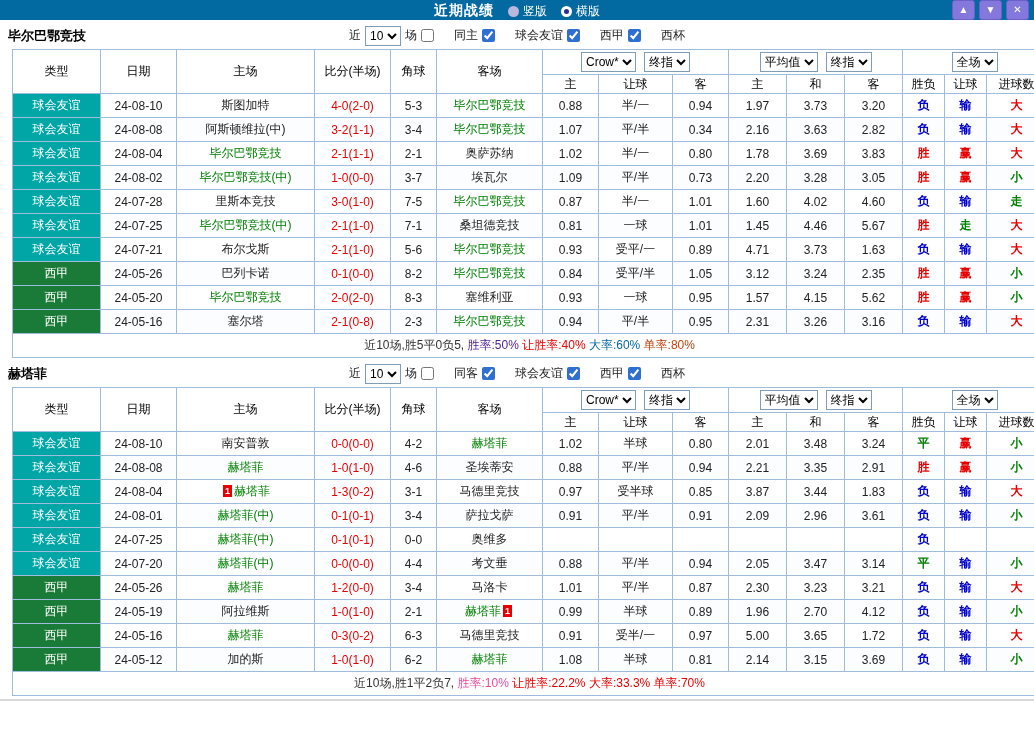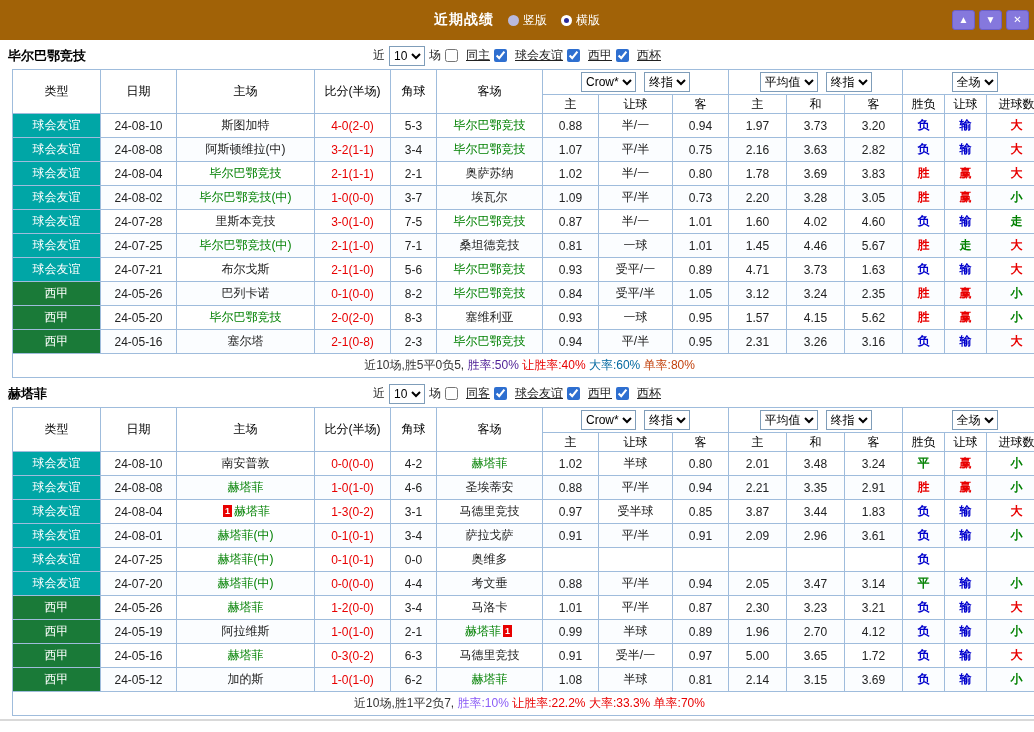--- a/index.html
+++ b/index.html
@@ -6,25 +6,25 @@
   body {
     margin: 0;
     width: 1034px;
     background: #fff;
     color: #222;
     font-family: "Liberation Sans", "DejaVu Sans", sans-serif;
     font-size: 12px;
   }
   
   .topbar {
-    height: 40px;
-    background: #a16207;
+    height: 20px;
+    background: #0369a1;
     color: #fff;
     display: flex;
-    align-items: center;
+    align-items: flex-end;
     position: relative;
   }
   .topbar-center {
     flex: 1;
     display: flex;
     justify-content: center;
     align-items: center;
     gap: 14px;
   }
   .page-title { font-weight: bold; font-size: 14px; letter-spacing: 1px; }
@@ -46,21 +46,21 @@
   }
   
   .filterbar {
     height: 27px;
     display: flex; align-items: center;
     position: relative;
     margin-top: 2px;
   }
   .team-name { position: absolute; left: 8px; font-weight: bold; font-size: 13px; color: #000; }
   .filters { flex: 1; display: flex; justify-content: center; align-items: center; gap: 4px; }
-  .filters label { display: inline-flex; align-items: center; gap: 8px; cursor: pointer; text-decoration: underline; }
+  .filters label { display: inline-flex; align-items: center; gap: 20px; cursor: pointer; }
   input[type=checkbox] { width: 13px; height: 13px; accent-color: #2e6fd0; margin: 0; cursor: pointer; }
   select {
     font-family: inherit; font-size: 12px; height: 20px;
     border: 1px solid #7f9db9; background: #fff; cursor: pointer;
   }
   
   table { border-collapse: collapse; table-layout: fixed; width: 1034px; margin-left: 12px; }
   th, td {
     border: 1px solid #9fbcdc; text-align: center;
     overflow: hidden; white-space: nowrap; padding: 0 1px;
@@ -206,21 +206,21 @@
         </tr>
         <tr>
           <td class="type-cell" style="background: rgb(0, 166, 166);">球会友谊</td>
           <td>24-08-08</td>
           <td class="team-cell"><span>阿斯顿维拉(中)</span></td>
           <td class="score">3-2(1-1)</td>
           <td>3-4</td>
           <td class="team-cell"><span class="focus">毕尔巴鄂竞技</span></td>
           <td>1.07</td>
           <td>平/半</td>
-          <td>0.75</td>
+          <td>0.34</td>
           <td>2.16</td>
           <td>3.63</td>
           <td>2.82</td>
           <td class="res" style="color: rgb(0, 0, 204);">负</td>
           <td class="res" style="color: rgb(0, 0, 204);">输</td>
           <td class="res" style="color: rgb(232, 0, 0);">大</td>
         </tr>
         <tr>
           <td class="type-cell" style="background: rgb(0, 166, 166);">球会友谊</td>
           <td>24-08-04</td>
@@ -614,19 +614,19 @@
           <td>2.14</td>
           <td>3.15</td>
           <td>3.69</td>
           <td class="res" style="color: rgb(0, 0, 204);">负</td>
           <td class="res" style="color: rgb(0, 0, 204);">输</td>
           <td class="res" style="color: rgb(0, 128, 0);">小</td>
         </tr>
       </tbody>
     <tfoot>
       <tr>
-        <td colspan="15"><span style="color: rgb(51, 51, 51);">近10场,胜1平2负7, </span><span style="color: #8b5cf6;">胜率:10%</span><span style="color: rgb(232, 0, 0);"> 让胜率:22.2%</span><span style="color: rgb(232, 0, 0);"> 大率:33.3%</span><span style="color: rgb(232, 0, 0);"> 单率:70%</span></td>
+        <td colspan="15"><span style="color: rgb(51, 51, 51);">近10场,胜1平2负7, </span><span style="color: #ec4899;">胜率:10%</span><span style="color: rgb(232, 0, 0);"> 让胜率:22.2%</span><span style="color: rgb(232, 0, 0);"> 大率:33.3%</span><span style="color: rgb(232, 0, 0);"> 单率:70%</span></td>
       </tr>
     </tfoot>
   </table>
 </section>
 
 <div class="bottom-strip"></div>
 
 </body></html>

